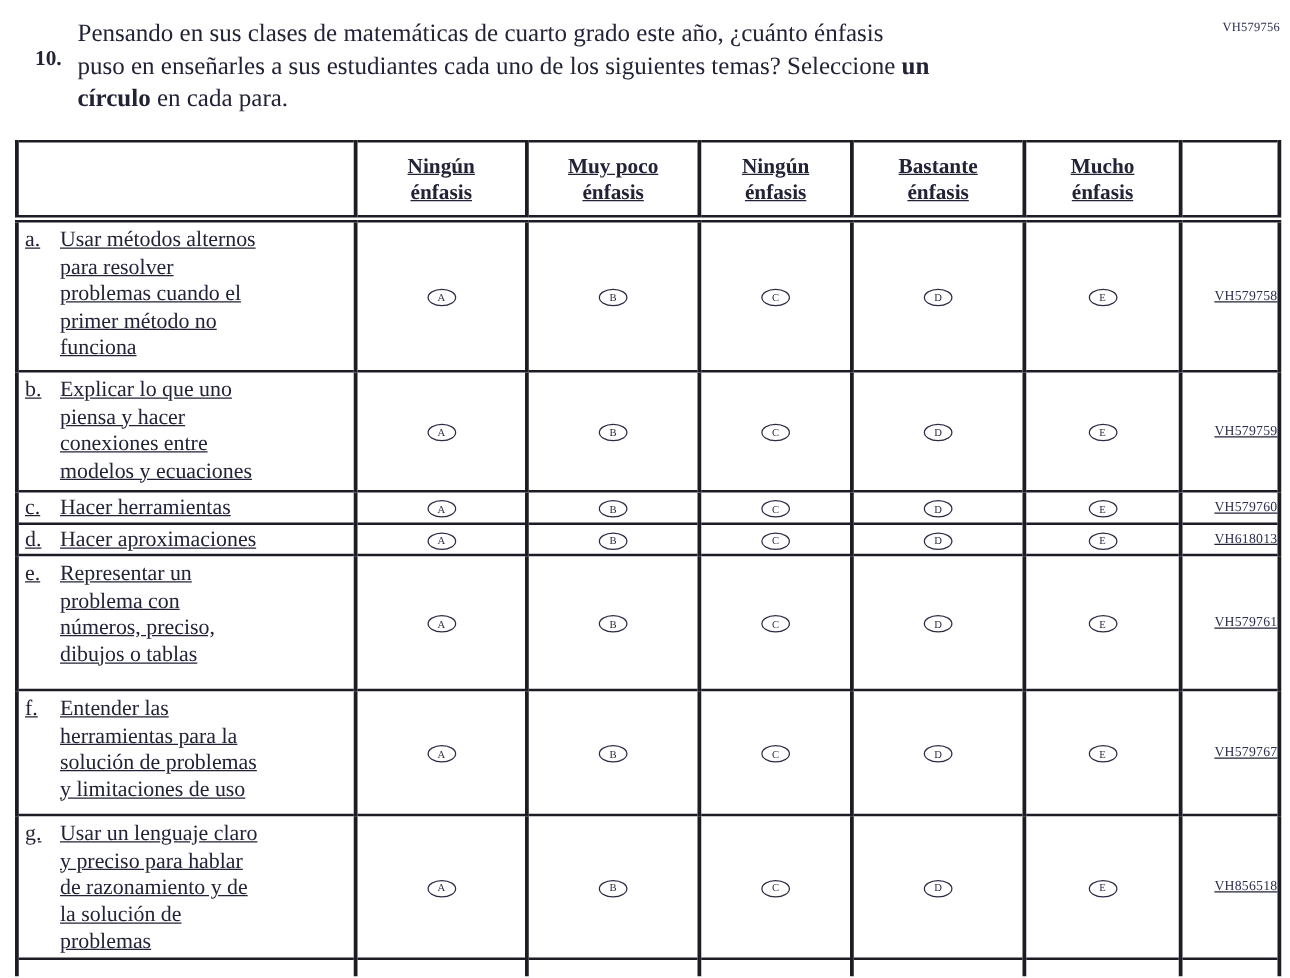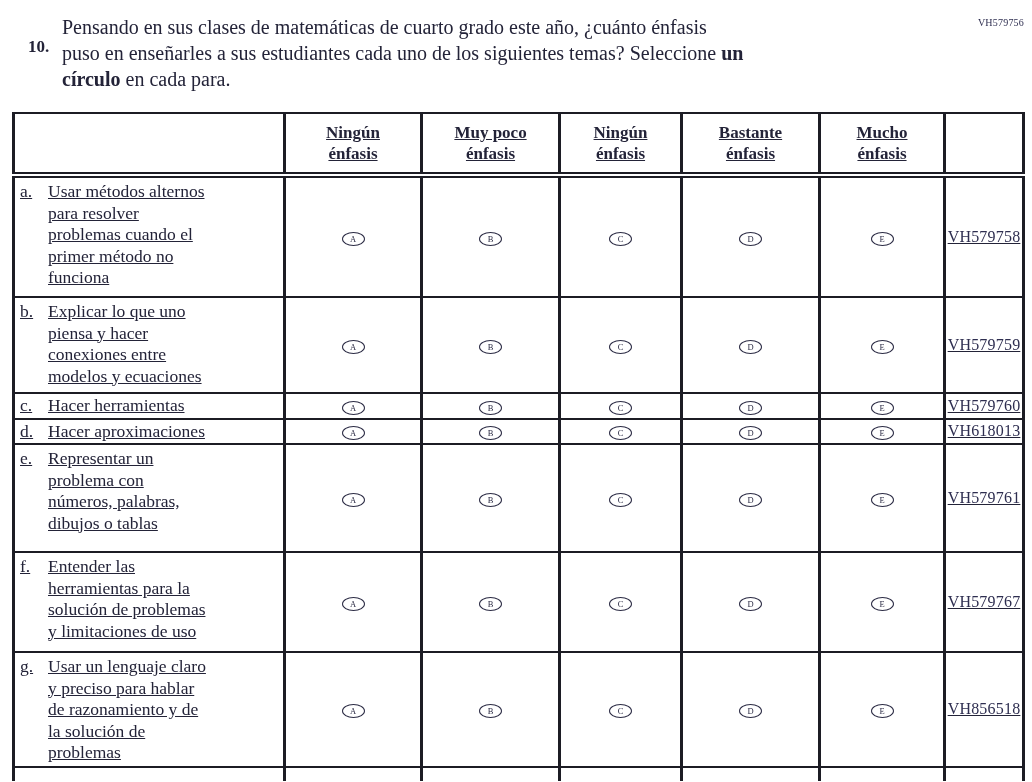--- a/index.html
+++ b/index.html
@@ -42,22 +42,22 @@
   .stext { white-space: pre-line; }
   td.opt { text-align: center; vertical-align: middle; }
   .bubble {
     display: inline-flex; align-items: center; justify-content: center;
     width: 23px; height: 14px;
     border: 1.6px solid #2b2b44; border-radius: 50%;
     background: #fff;
   }
   .blett { font-size: 8.5px; line-height: 8.5px; color: #2b2b44; }
   td.code {
-    text-align: center; vertical-align: middle;
-    font-size: 16px; color: #2e2e50; letter-spacing: 0.2px; margin-top: 16px;
+    text-align: right; vertical-align: middle;
+    font-size: 11px; color: #2e2e50; letter-spacing: 0.2px; margin-top: 16px;
   }
   
   tr.r0 td { height: 122px; }
   tr.r1 td { height: 96px; }
   tr.r2 td { height: 22px; }
   tr.r3 td { height: 22px; }
   tr.r2 td.stmt, tr.r3 td.stmt { padding-top: 1px; padding-bottom: 1px; }
   tr.r4 td { height: 108px; }
   tr.r5 td { height: 100px; }
   tr.r6 td { height: 110px; }
@@ -251,21 +251,21 @@
       </span>
     </td>
     <td class="code">VH618013</td>
   </tr>
   <tr class="r4">
     <td class="stmt">
       <div class="cellflex">
         <span class="letter">e.</span>
         <span class="stext">Representar un
 problema con
-números, palabras,
+números, preciso,
 dibujos o tablas</span>
       </div>
     </td>
 
     <td class="opt">
       <span class="bubble">
         <span class="blett">A</span>
       </span>
     </td>
     <td class="opt">

